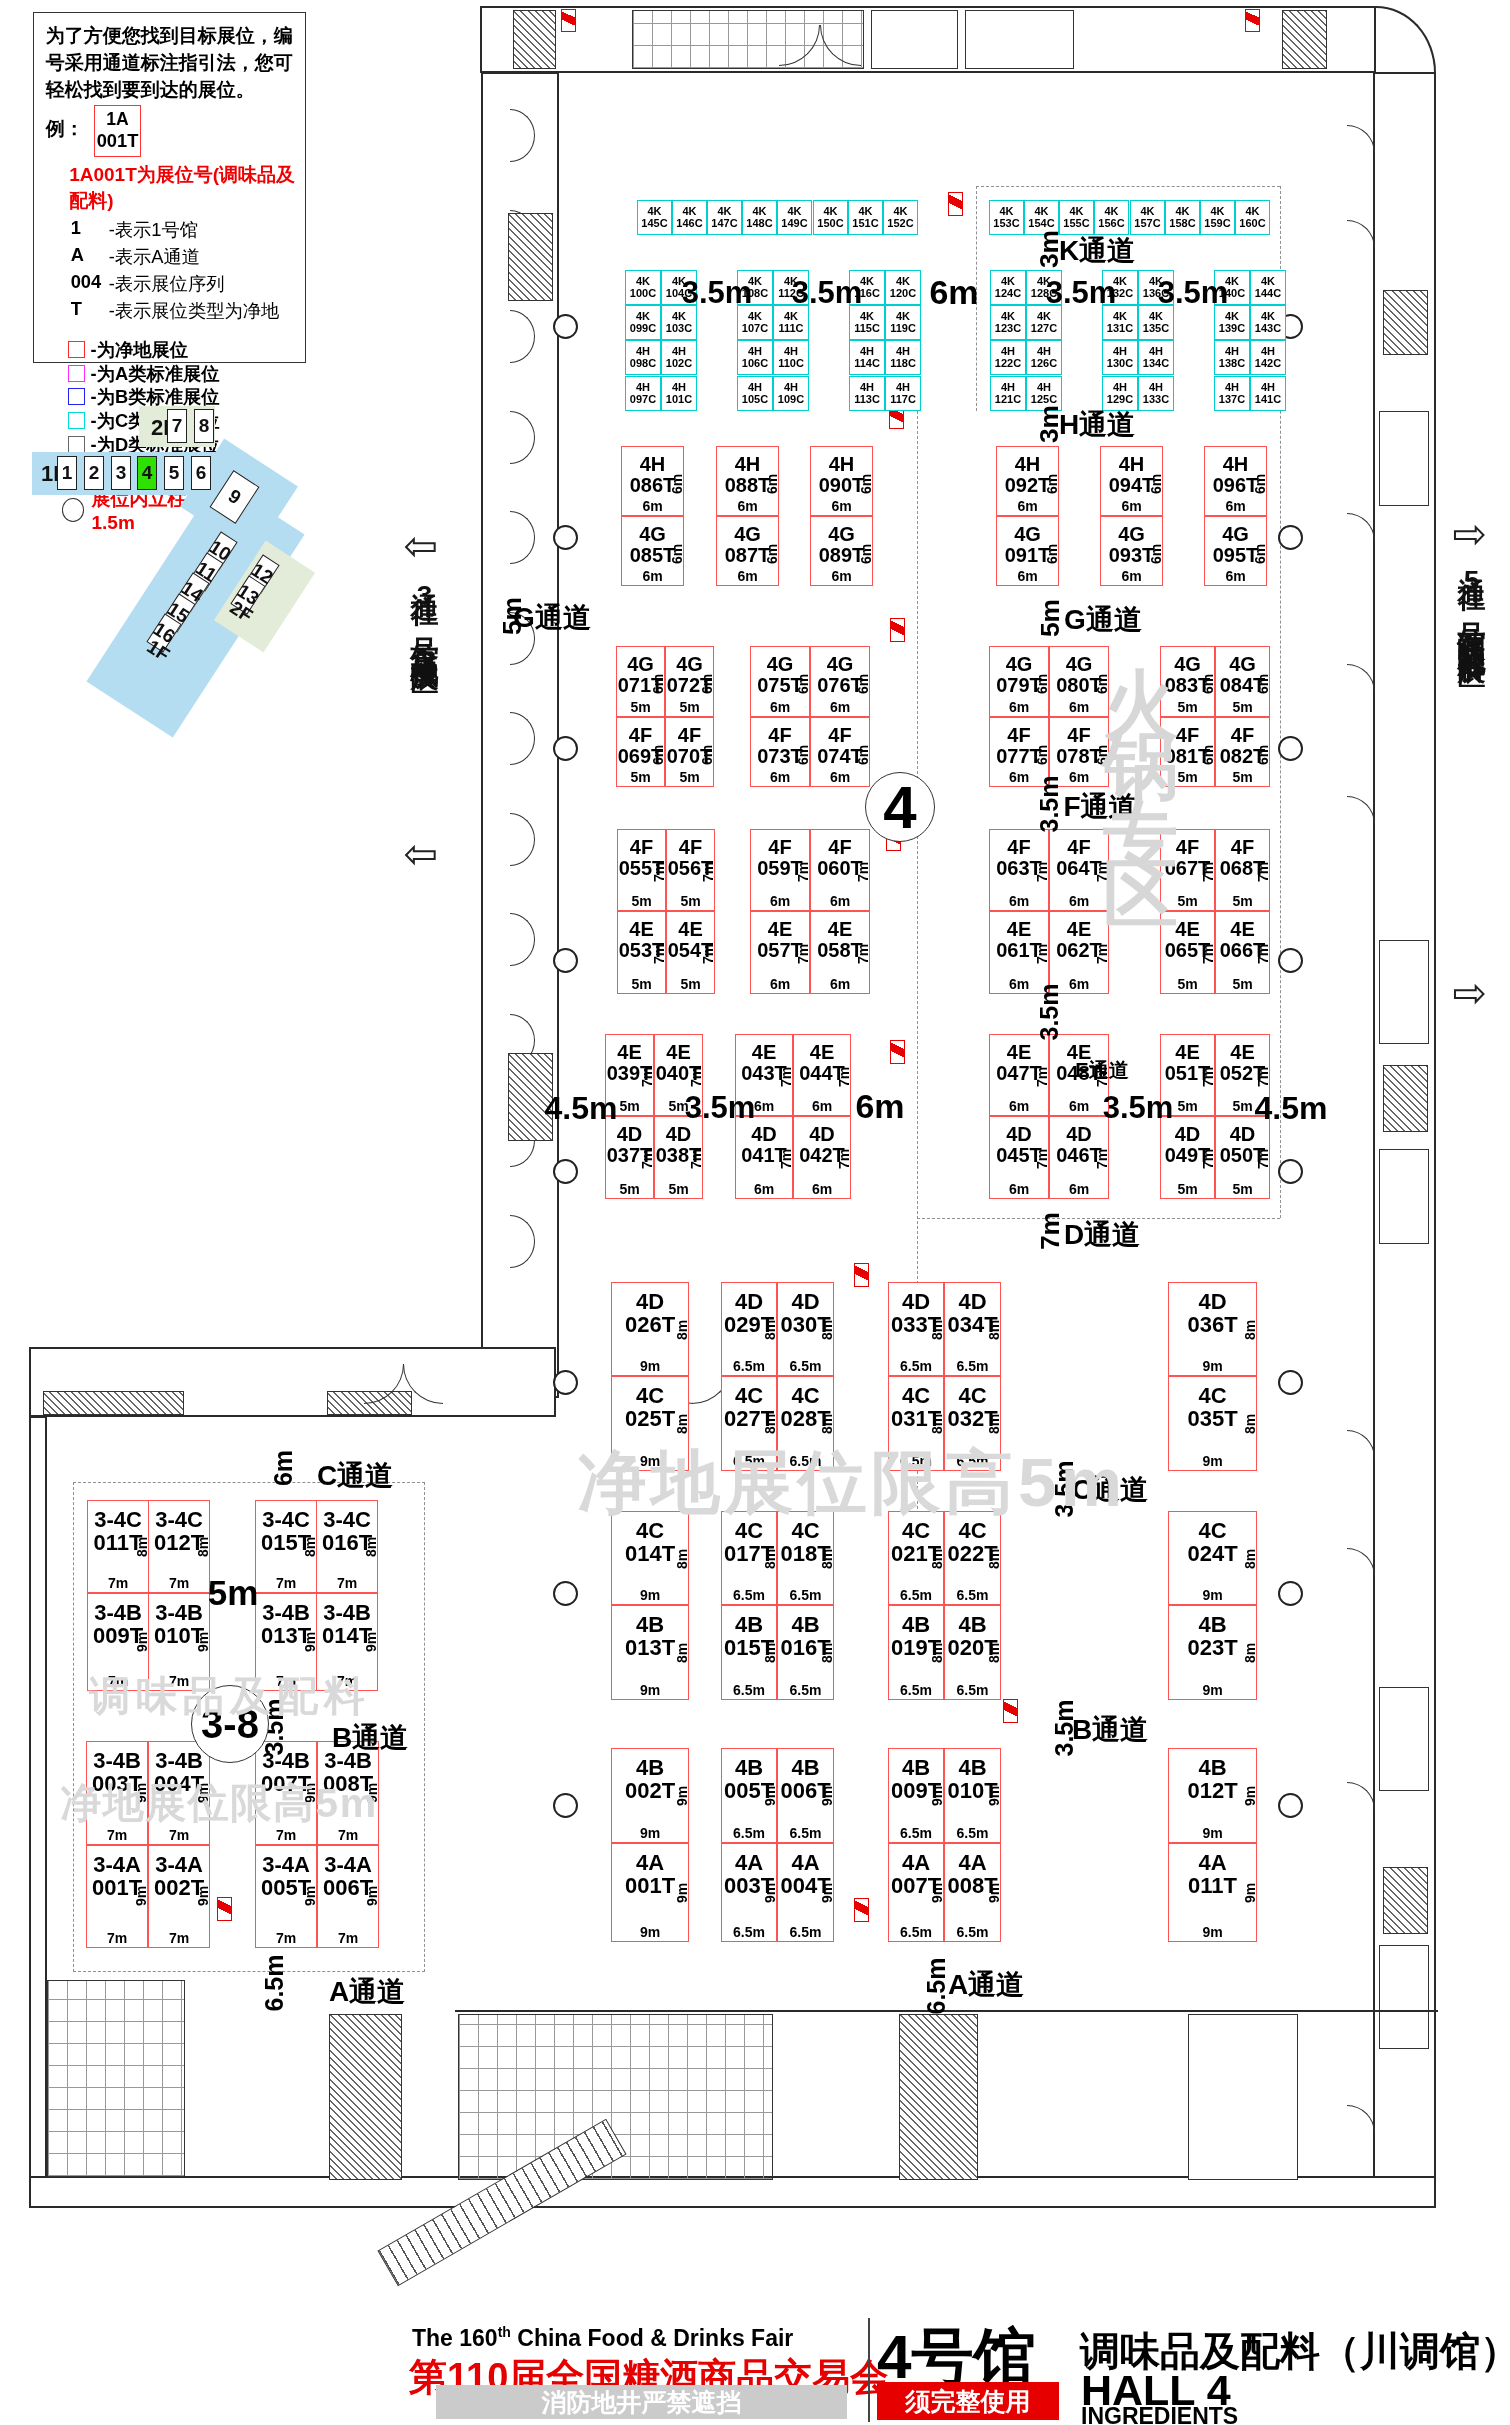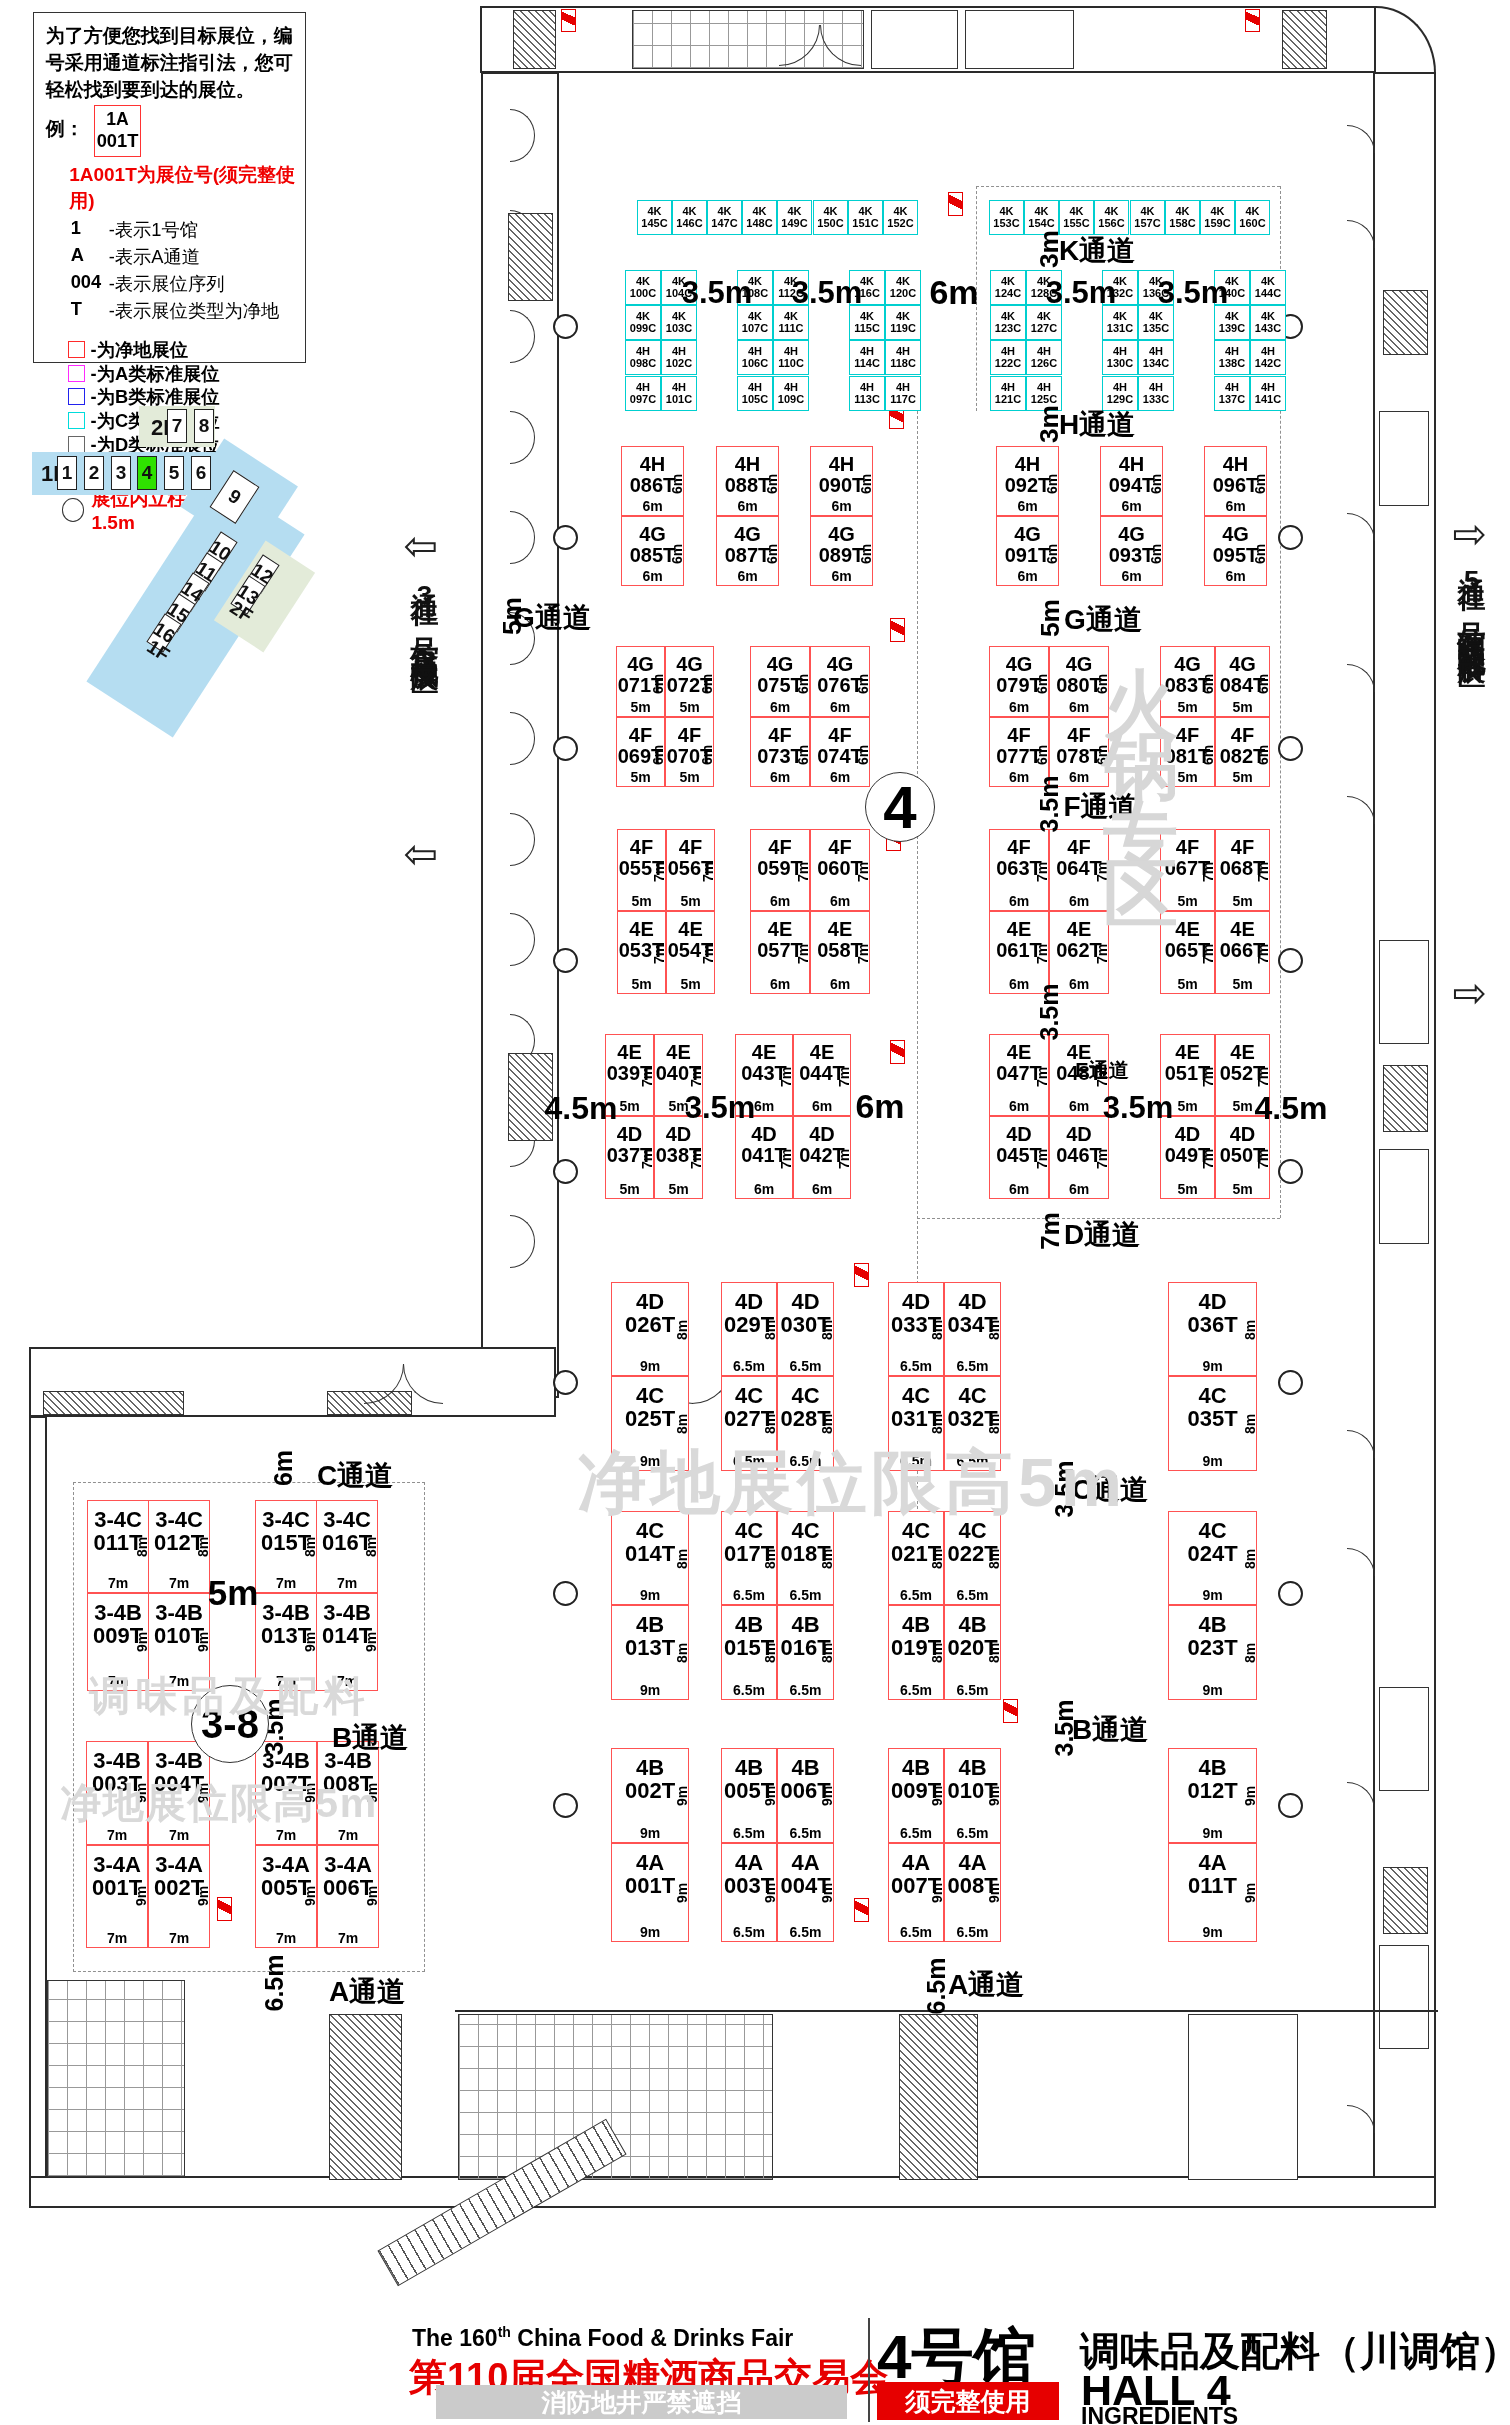--- a/index.html
+++ b/index.html
@@ -80,21 +80,21 @@
 
   <div class="legend">
     <p class="lg-intro">为了方便您找到目标展位，编号采用通道标注指引法，您可轻松找到要到达的展位。</p>
     <div class="lg-exrow">
       <span class="lg-exlabel">例：</span>
       <div class="lg-exbox">
         <div class="l1">1A</div>
         <div class="l2">001T</div>
       </div>
     </div>
-    <div class="lg-note">1A001T为展位号(须完整使用)</div>
+    <div class="lg-note">1A001T为展位号(调味品及配料)</div>
     <div class="lg-code">
         <span class="k">1</span>
         <span>-表示1号馆</span>
       </div>
     <div class="lg-code">
         <span class="k">A</span>
         <span>-表示A通道</span>
       </div>
     <div class="lg-code">
         <span class="k">004</span>

